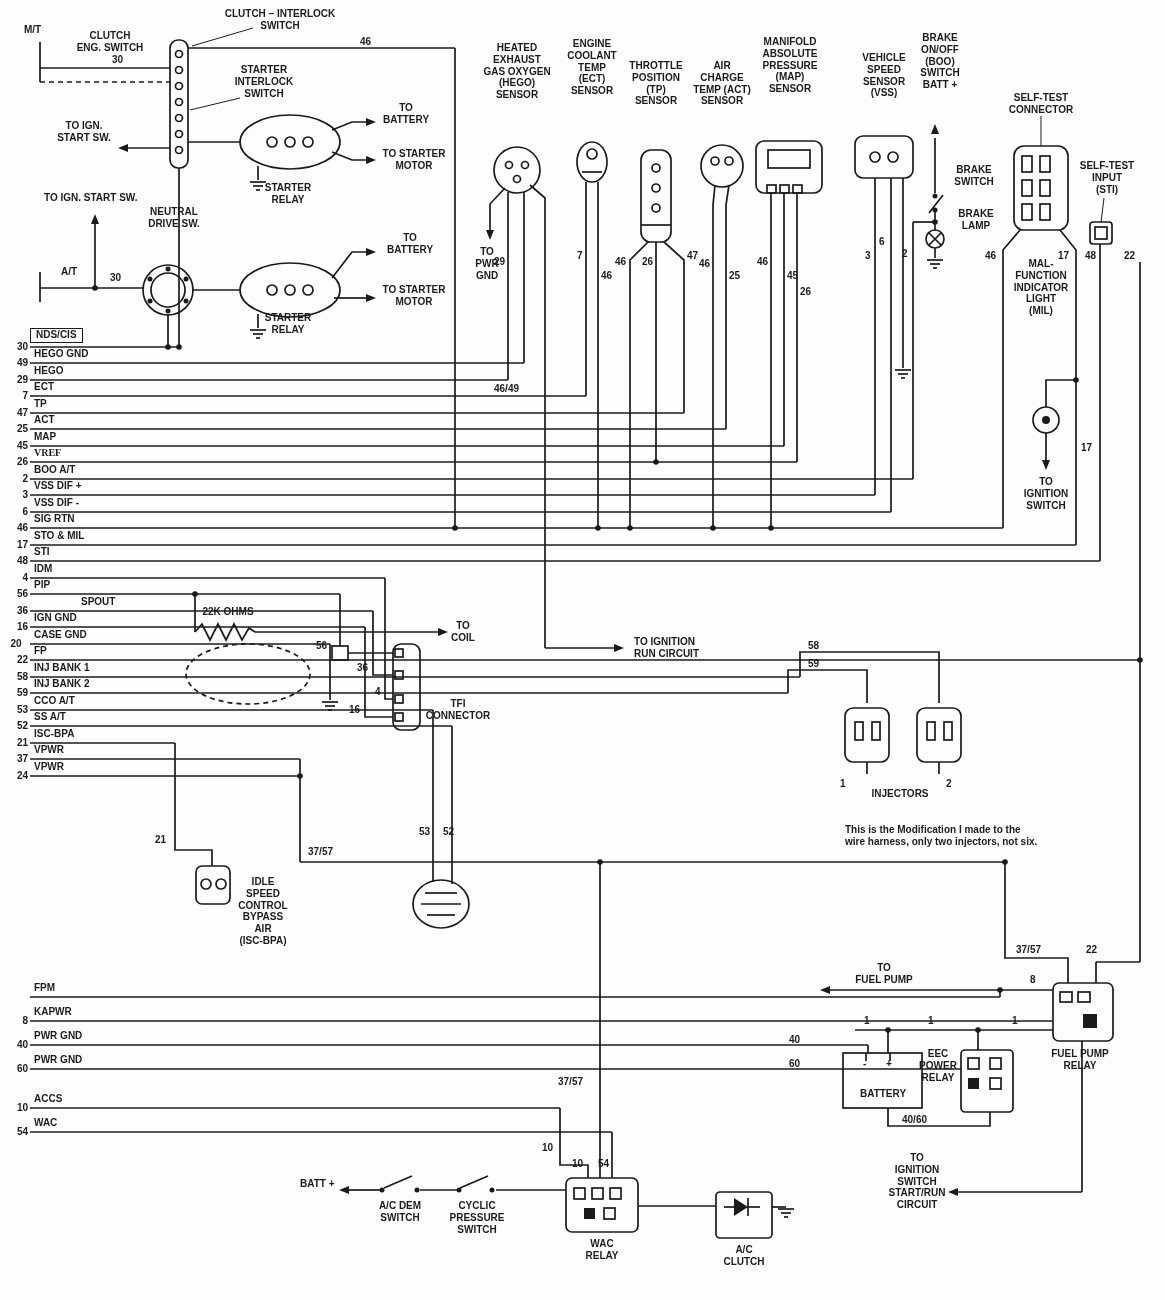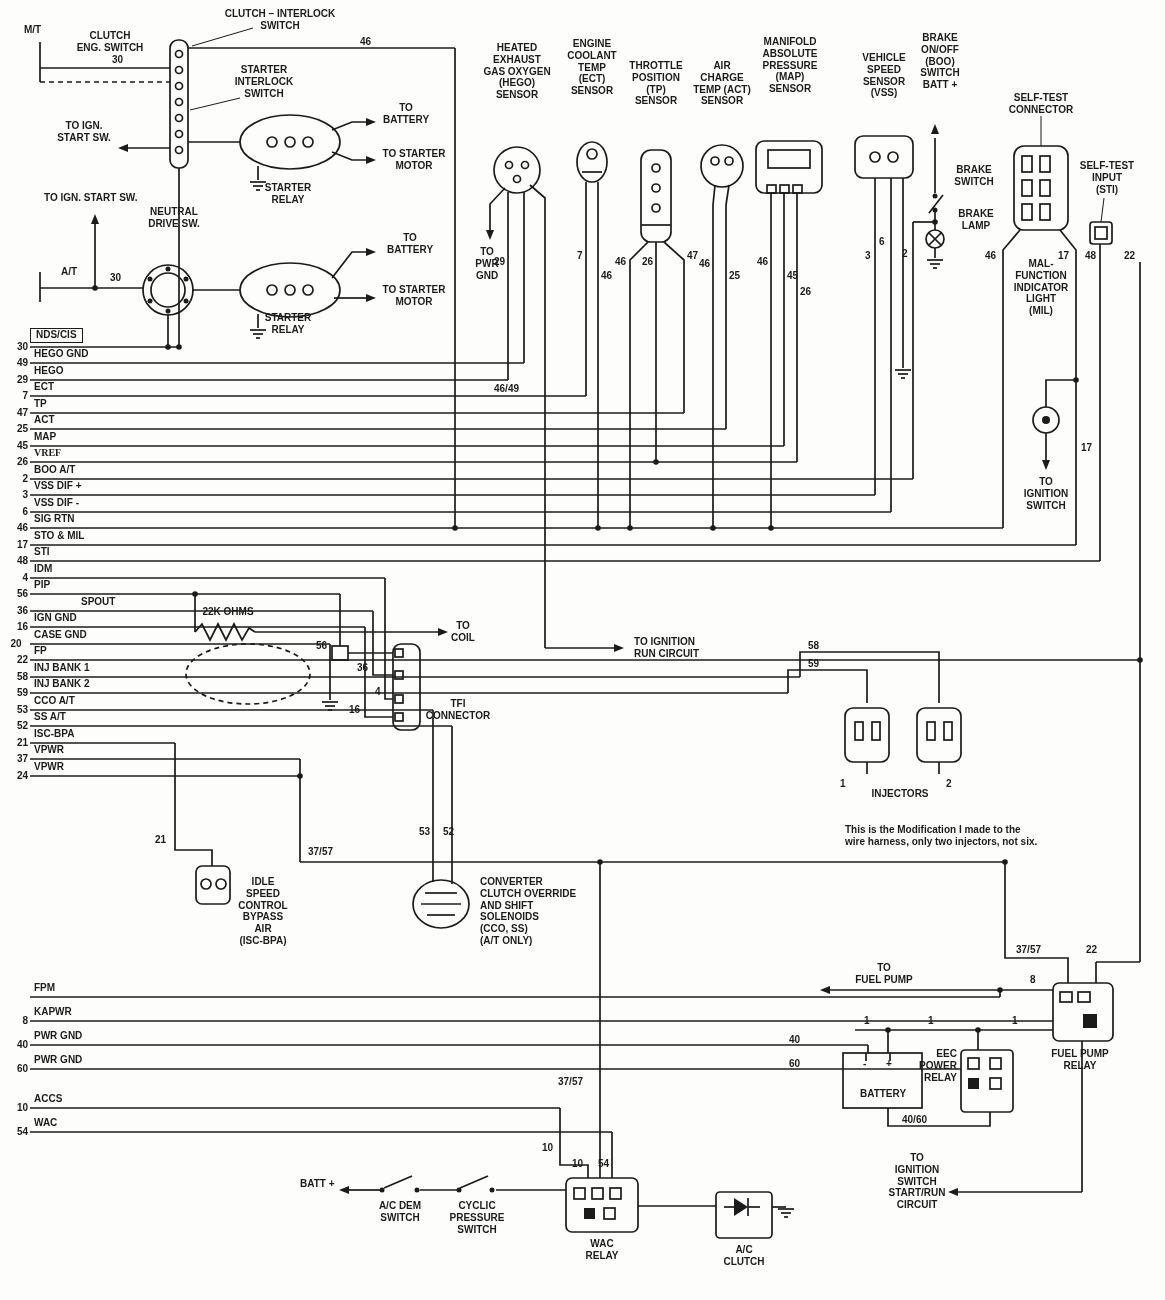--- a/index.html
+++ b/index.html
@@ -516,42 +516,36 @@
       <div class="lbl" style="left: 419px; top: 826px;">53</div>
       <div class="lbl" style="left: 443px; top: 826px;">52</div>
       <div class="lbl" style="left: 155px; top: 834px;">21</div>
       <div class="lbl" style="left: 308px; top: 846px;">37/57</div>
       <div class="lbl c" style="left: 263px; top: 876px;">IDLE
 SPEED
 CONTROL
 BYPASS
 AIR
 (ISC-BPA)</div>
-      <div class="lbl" style="left: 480px; top: 876px;">CONVERTER
-CLUTCH OVERRIDE
-AND SHIFT
-SOLENOIDS
-(CCO, SS)
-(A/T ONLY)</div>
       <div class="lbl c" style="left: 884px; top: 962px;">TO
 FUEL PUMP</div>
       <div class="lbl" style="left: 1030px; top: 974px;">8</div>
       <div class="lbl" style="left: 1016px; top: 944px;">37/57</div>
       <div class="lbl" style="left: 1086px; top: 944px;">22</div>
       <div class="lbl c" style="left: 1080px; top: 1048px;">FUEL PUMP
 RELAY</div>
       <div class="lbl" style="left: 864px; top: 1015px;">1</div>
       <div class="lbl" style="left: 928px; top: 1015px;">1</div>
       <div class="lbl" style="left: 1012px; top: 1015px;">1</div>
       <div class="lbl" style="left: 789px; top: 1034px;">40</div>
       <div class="lbl" style="left: 789px; top: 1058px;">60</div>
       <div class="lbl c" style="left: 883px; top: 1088px;">BATTERY</div>
       <div class="lbl" style="left: 863px; top: 1058px;">-</div>
       <div class="lbl" style="left: 886px; top: 1058px;">+</div>
-      <div class="lbl c" style="left: 938px; top: 1048px; text-align: right;">EEC
+      <div class="lbl c" style="left: 938px; top: 1048px;">EEC
 POWER
 RELAY</div>
       <div class="lbl" style="left: 902px; top: 1114px;">40/60</div>
       <div class="lbl" style="left: 558px; top: 1076px;">37/57</div>
       <div class="lbl" style="left: 542px; top: 1142px;">10</div>
       <div class="lbl" style="left: 572px; top: 1158px;">10</div>
       <div class="lbl" style="left: 598px; top: 1158px;">54</div>
       <div class="lbl" style="left: 300px; top: 1178px;">BATT +</div>
       <div class="lbl c" style="left: 400px; top: 1200px;">A/C DEM
 SWITCH</div>

